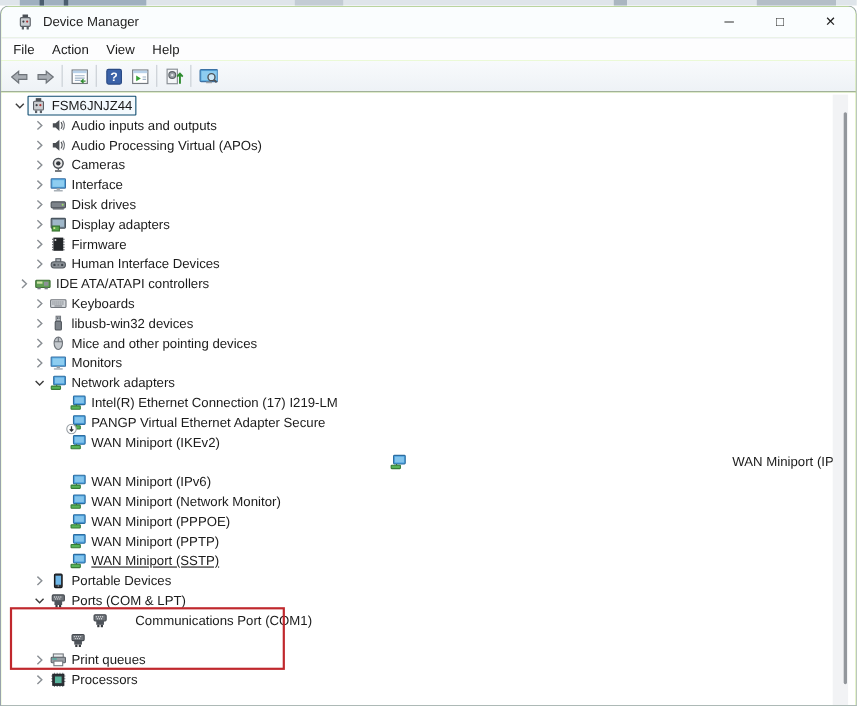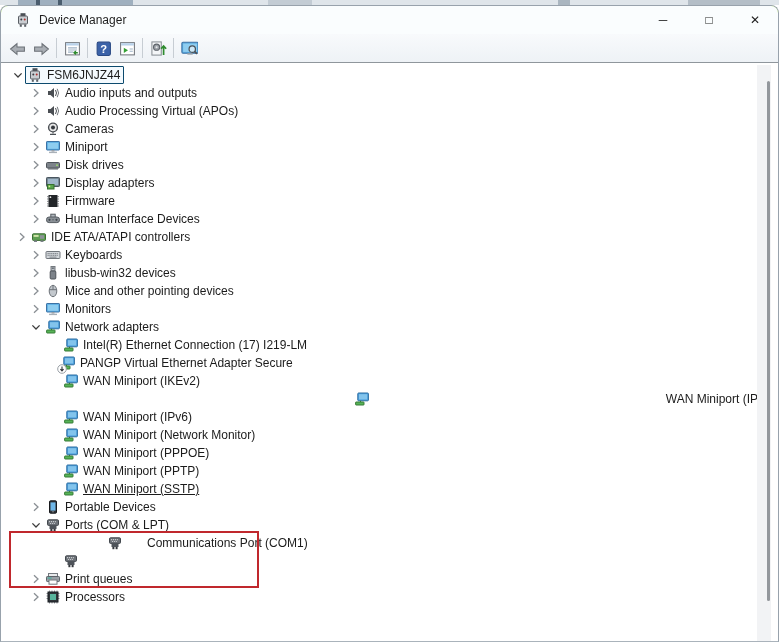--- a/index.html
+++ b/index.html
@@ -77,20 +77,26 @@
           </span>
           <span class="ctrl">
             <span>□</span>
           </span>
           <span class="ctrl">
             <span>✕</span>
           </span>
         </span>
     </div>
 
+    <div class="menubar" id="menubar">
+        <span class="menu-item">File</span>
+        <span class="menu-item">Action</span>
+        <span class="menu-item">View</span>
+        <span class="menu-item">Help</span>
+      </div>
 
     <div class="toolbar" id="toolbar">
         <span class="tbtn">
           <svg width="17" height="17" viewBox="0 0 16 16">
             <path d="M1.5 8.5 L7.5 3.5 v3 h7 v4 h-7 v3 z" fill="#a9aeb4" stroke="#6d7278"></path>
           </svg>
         </span>
         <span class="tbtn">
           <svg width="17" height="17" viewBox="0 0 16 16">
             <path d="M14.5 8.5 L8.5 3.5 v3 h-7 v4 h7 v3 z" fill="#a9aeb4" stroke="#6d7278"></path>
@@ -206,21 +212,21 @@
               <svg width="16" height="16" viewBox="0 0 16 16">
                 <path d="M6 4.2 L10 8 L6 11.8" stroke="#8a8f94" stroke-width="1.3" fill="none"></path>
               </svg>
             </span>
             <span class="ticon"><svg width="16" height="16" viewBox="0 0 16 16">
                 <rect x="1.5" y="2.5" width="13" height="8.5" rx="0.6" fill="#59aee4" stroke="#3c72a5"></rect>
                 <rect x="2.8" y="3.8" width="10.4" height="6" fill="#8ecdf0"></rect>
                 <rect x="6.5" y="11" width="3" height="1.6" fill="#9aa1a8"></rect>
                 <rect x="4" y="12.7" width="8" height="1.4" fill="#aab1b8"></rect>
               </svg></span>
-            <span class="tlabel">Miniport</span>
+            <span class="tlabel">Interface</span>
           </div>
           <div class="row" style="padding-left: 26px;">
             <span class="chev">
               <svg width="16" height="16" viewBox="0 0 16 16">
                 <path d="M6 4.2 L10 8 L6 11.8" stroke="#8a8f94" stroke-width="1.3" fill="none"></path>
               </svg>
             </span>
             <span class="ticon"><svg width="16" height="16" viewBox="0 0 16 16">
                 <rect x="1.5" y="5.5" width="13" height="5.5" rx="1" fill="#7d838a" stroke="#4d5359"></rect>
                 <circle cx="12" cy="8.2" r="0.9" fill="#9fe06a"></circle>
@@ -380,21 +386,21 @@
           <div class="row" style="padding-left: 44px;">
             <span class="chev"></span>
             <span class="ticon"><svg width="16" height="16" viewBox="0 0 16 16">
                 <rect x="3.8" y="2" width="10.6" height="7.8" rx="0.8" fill="#4da2e0" stroke="#2c6da0"></rect>
                 <rect x="5" y="3.2" width="8.2" height="5.2" fill="#83c4ec"></rect>
                 <path d="M6.5 9.8 v1.4" stroke="#377a37"></path>
                 <rect x="1.6" y="11" width="8.4" height="3" rx="0.5" fill="#57b457" stroke="#377a37"></rect>
               </svg></span>
             <span class="tlabel">Intel(R) Ethernet Connection (17) I219-LM</span>
           </div>
-          <div class="row" style=" margin-left: 41px;">
+          <div class="row" style="padding-left: 44px;">
             <span class="chev"></span>
             <span class="ticon"><svg width="16" height="16" viewBox="0 0 16 16">
                 <rect x="3.8" y="2" width="10.6" height="7.8" rx="0.8" fill="#4da2e0" stroke="#2c6da0"></rect>
                 <rect x="5" y="3.2" width="8.2" height="5.2" fill="#83c4ec"></rect>
                 <path d="M6.5 9.8 v1.4" stroke="#377a37"></path>
                 <rect x="1.6" y="11" width="8.4" height="3" rx="0.5" fill="#57b457" stroke="#377a37"></rect>
               </svg><span class="badge"><svg width="10" height="10" viewBox="0 0 10 10">
                   <circle cx="5" cy="5" r="4.3" fill="#ffffff" stroke="#9aa0a6"></circle>
                   <path d="M5 2.6 v4 M3.4 5.2 L5 6.9 L6.6 5.2" stroke="#2f3338" fill="none" stroke-width="1.1"></path>
                 </svg></span></span>
@@ -499,21 +505,21 @@
                   <circle cx="5.5" cy="6.5" r="0.6"></circle>
                   <circle cx="7.4" cy="6.5" r="0.6"></circle>
                   <circle cx="9.3" cy="6.5" r="0.6"></circle>
                 </g>
                 <rect x="4.5" y="8.4" width="7" height="3.6" fill="#4e535a"></rect>
                 <rect x="5.4" y="12" width="2" height="2.2" fill="#34383d"></rect>
                 <rect x="8.6" y="12" width="2" height="2.2" fill="#34383d"></rect>
               </svg></span>
             <span class="tlabel">Ports (COM &amp; LPT)</span>
           </div>
-          <div class="row" style="padding-left: 68px; gap: 20px;">
+          <div class="row" style="padding-left: 44px; gap: 20px;">
             <span class="chev"></span>
             <span class="ticon"><svg width="16" height="16" viewBox="0 0 16 16">
                 <rect x="2.5" y="2.8" width="11" height="5.6" rx="1" fill="#6d7278" stroke="#43484e"></rect>
                 <g fill="#d8dade">
                   <circle cx="4.6" cy="4.7" r="0.6"></circle>
                   <circle cx="6.5" cy="4.7" r="0.6"></circle>
                   <circle cx="8.4" cy="4.7" r="0.6"></circle>
                   <circle cx="10.3" cy="4.7" r="0.6"></circle>
                   <circle cx="5.5" cy="6.5" r="0.6"></circle>
                   <circle cx="7.4" cy="6.5" r="0.6"></circle>

